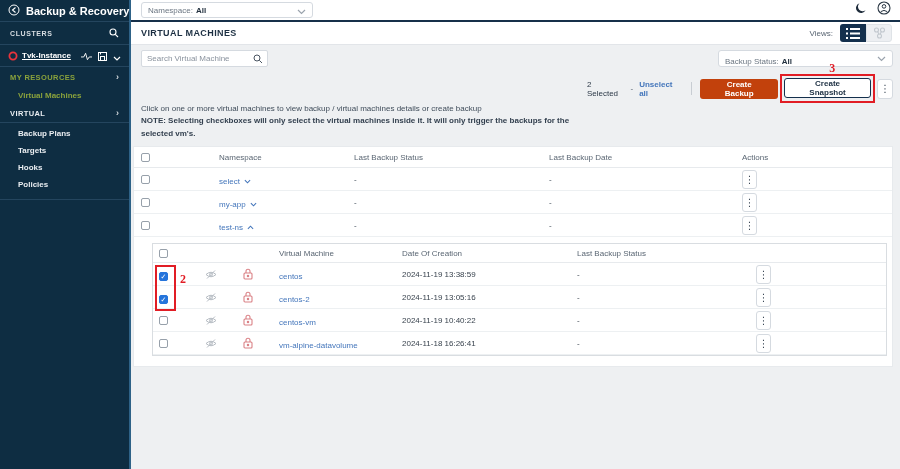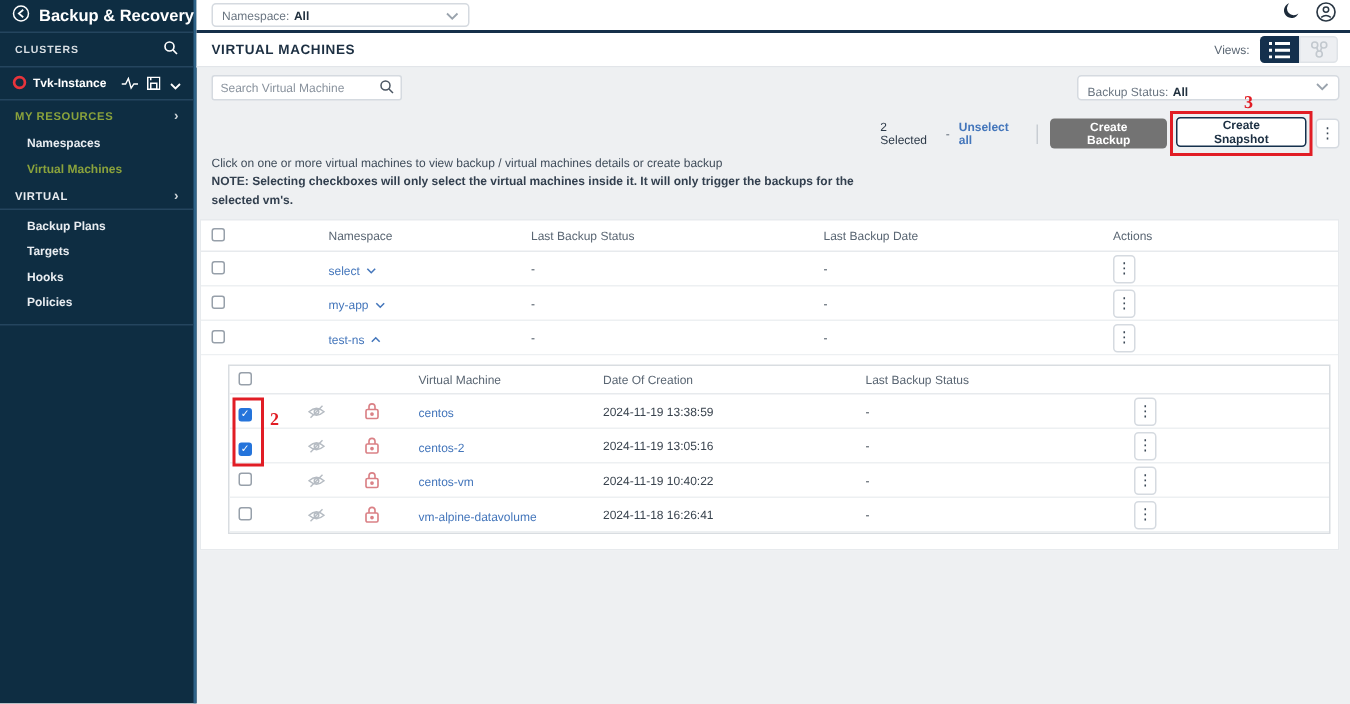--- a/index.html
+++ b/index.html
@@ -7,21 +7,21 @@
   body { font-family:"Liberation Sans", sans-serif; background:#eef0f2; }
   .app { width:900px; height:469px; display:flex; position:relative; background:#eef0f2; }
 
   
   .sidebar { width:131px; flex:0 0 131px; background:#0e2d42; color:#fff; border-right:2px solid #2e6287; display:flex; flex-direction:column; }
   .sb-header { height:22px; display:flex; align-items:center; gap:6px; padding:0 8px; border-bottom:1px solid #24455e; }
   .sb-title { font-size:11px; font-weight:bold; color:#fff; white-space:nowrap; }
   .sb-clusters { height:23px; display:flex; align-items:center; justify-content:space-between; padding:0 10px; border-bottom:1px solid #24455e; }
   .sb-clusters-label { font-size:7px; letter-spacing:.6px; color:#d8dee3; font-weight:bold; }
   .sb-instance { height:22px; display:flex; align-items:center; gap:4px; padding:0 8px; border-bottom:1px solid #24455e; }
-  .sb-instance-name { font-size:8px; font-weight:bold; flex:1; }
+  .sb-instance-name { font-size:8px; font-weight:bold; flex:1;text-decoration:underline; }
   .sb-instance-icons { display:flex; align-items:center; gap:6px; }
   .sb-section { height:20px; display:flex; align-items:center; justify-content:space-between; padding:0 10px; }
   .sb-section-label { font-size:7.5px; font-weight:bold; letter-spacing:.4px; color:#8aa23c; }
   .sb-link { display:block; padding:4px 0 4px 18px; font-size:8px; font-weight:bold; color:#e9edf1; cursor:pointer; }
   .sb-link.active { color:#8aa23c; }
   .sb-trilio { height:19px; display:flex; align-items:center; justify-content:space-between; padding:0 10px; border-bottom:1px solid #24455e; }
   .sb-trilio-label { font-size:7.5px; font-weight:bold; letter-spacing:.4px; color:#e9edf1; }
   .sb-nav-end { border-bottom:1px solid #24455e; padding-bottom:6px; }
   .chev { color:#cfd6da; font-size:9px; font-weight:bold; line-height:1; }
 
@@ -53,21 +53,21 @@
 
   .info-row { margin-top:5px; display:flex; align-items:flex-start; justify-content:space-between; padding:0 7px 0 10px; }
   .info-text { width:448px;margin-top:31px; }
   .info-line1 { font-size:8px; color:#3f4c5a; line-height:1.55; }
   .info-note { font-size:8px; font-weight:bold; color:#323f4e; line-height:1.55; }
   .actions-bar { display:flex; align-items:center; gap:6px; margin-top:6px; }
   .sel-count { font-size:8px; font-weight:normal; color:#2b3847; }
   .sel-dash { font-size:8px; color:#5a6673; }
   .unselect-link { font-size:8px; font-weight:bold; color:#4476bb; cursor:pointer; }
   .vdiv { width:1px; height:13px; background:#c8cdd3; margin:0 2px; }
-  .btn-backup { height:20px; padding:0 11px; background:#737373; color:#fff; font-size:8px; font-weight:bold; border:0; border-radius:3px; cursor:pointer; font-family:"Liberation Sans",sans-serif; }
+  .btn-backup { height:20px; padding:0 11px; background:#c2410c; color:#fff; font-size:8px; font-weight:bold; border:0; border-radius:3px; cursor:pointer; font-family:"Liberation Sans",sans-serif; }
   .snap-wrap { position:relative; }
   .btn-snapshot { height:20px; padding:0 11px; background:#fff; color:#1c2f42; font-size:8px; font-weight:bold; border:1px solid #14304d; border-radius:3px; cursor:pointer; font-family:"Liberation Sans",sans-serif; }
   .red-frame { position:absolute; left:-4px; right:-4px; top:-4px; bottom:-4px; border:2px solid #e11d25; pointer-events:none; }
   .step-num { position:absolute; color:#e11d25; font-family:"Liberation Serif",serif; font-weight:bold; font-size:12px; line-height:1; }
   .step-3 { top:-16px; left:52%; }
   .kebab-btn { width:16px; height:20px; background:#fff; border:1px solid #d5dae0; border-radius:3px; color:#3a4755; font-size:10px; display:flex; align-items:center; justify-content:center; cursor:pointer; }
   .kebab-sm { width:15px; height:19px; }
 
   
   .main-table { margin:6px 7px 0 2px; background:#fff; border:1px solid #e7eaed; }
@@ -154,21 +154,20 @@
             </svg>
         </span>
       </span>
     </div>
 
     <nav class="sb-nav-end">
       <div class="sb-section">
         <span class="sb-section-label">MY RESOURCES</span>
         <span class="chev">›</span>
       </div>
-      <a class="sb-link">Namespaces</a>
       <a class="sb-link active">Virtual Machines</a>
 
       <div class="sb-trilio">
         <span class="sb-trilio-label">VIRTUAL</span>
         <span class="chev">›</span>
       </div>
       <a class="sb-link" style="padding-top:6px">Backup Plans</a>
       <a class="sb-link">Targets</a>
       <a class="sb-link">Hooks</a>
       <a class="sb-link">Policies</a>

